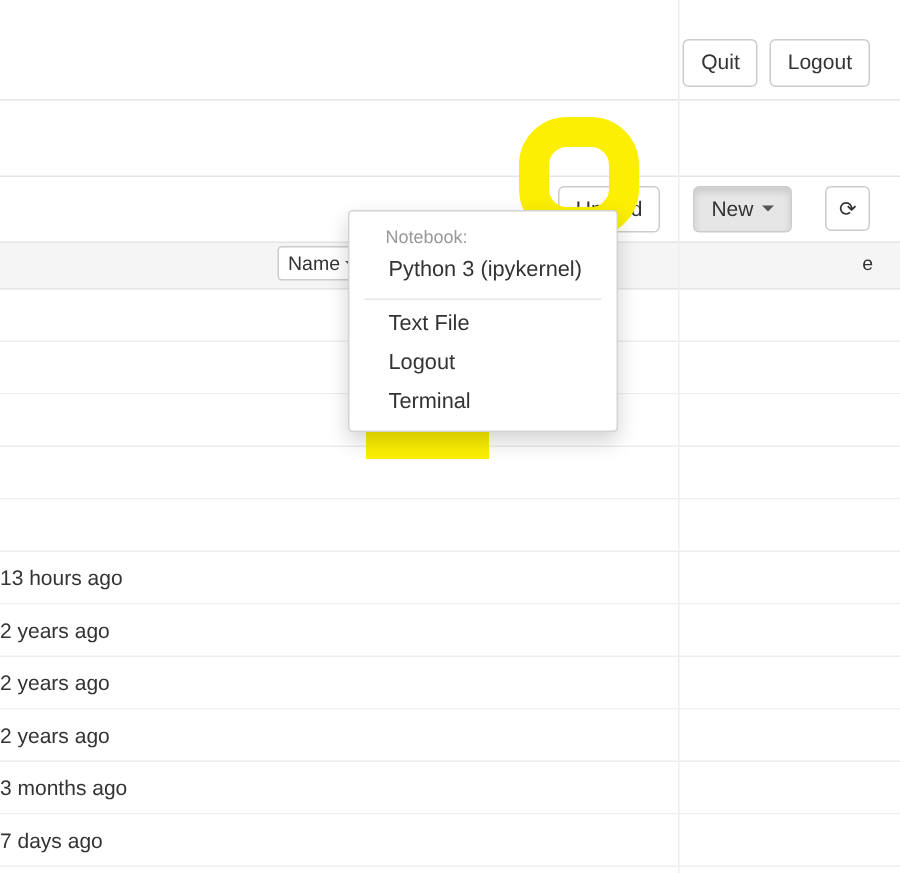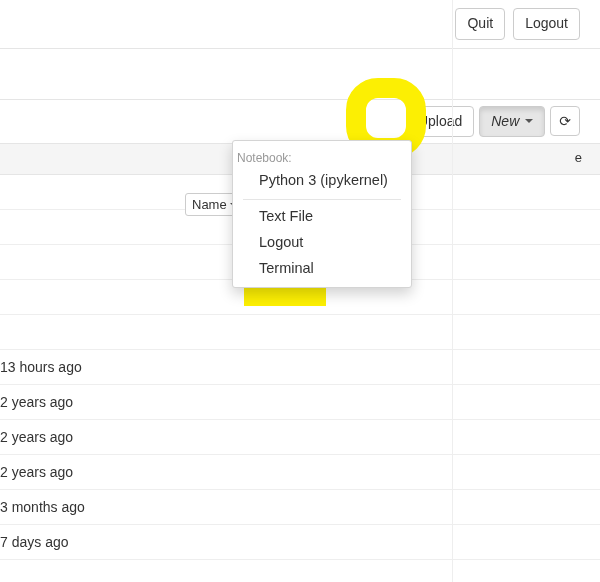--- a/index.html
+++ b/index.html
@@ -13,48 +13,48 @@
     background: #fff;
     overflow: hidden;
     position: relative;
   }
   .header-bar {
     display: flex;
     justify-content: flex-end;
     gap: 8px;
     padding: 8px 20px 8px 8px;
     border-bottom: 1px solid #e5e5e5;
+    margin-top: 18px;
   }
   .btn {
     background: #fff;
     border: 1px solid #ccc;
     border-radius: 4px;
     padding: 5px 11px;
     font-size: 14px;
     cursor: pointer;
     line-height: 1.4;
     display: inline-flex;
     align-items: center;
     gap: 4px;
     color: #333;
   }
   .btn.active {
     background: #e6e6e6;
     box-shadow: inset 0 3px 5px rgba(0,0,0,0.12);
-    font-style: italic;
   }
   .spacer-top {
     height: 50px;
     border-bottom: 1px solid #e5e5e5;
   }
   .toolbar-row {
     display: flex;
     justify-content: flex-end;
     align-items: center;
-    gap: 5px;
+    gap: 22px;
     padding: 6px 20px 6px 6px;
     position: relative;
   }
   .new-btn .caret {
     display: inline-block;
     width: 0; height: 0;
     margin-left: 2px;
     vertical-align: middle;
     border-top: 4px solid #555;
     border-right: 4px solid transparent;
@@ -84,21 +84,20 @@
     top: 2px;
     background: #fff;
     border: 1px solid #ccc;
     border-radius: 3px;
     padding: 3px 6px;
     font-size: 13px;
     display: flex;
     align-items: center;
     gap: 3px;
     cursor: pointer;
-    margin-top: 47px;
   }
   .name-dd .caret {
     width:0;height:0;border-top:4px solid #555;border-left:4px solid transparent;border-right:4px solid transparent;
   }
   .lastmod-dd {
     position: absolute;
     right: 18px;
     top: 6px;
     font-size: 13px;
     color: #333;
@@ -126,21 +125,21 @@
     background: #fff;
     border: 1px solid #d4d4d4;
     border-radius: 3px;
     box-shadow: 0 6px 14px rgba(0,0,0,0.18);
     padding: 6px 0 6px 0;
     z-index: 50;
   }
   .dropdown-menu .section-label {
     font-size: 12px;
     color: #999;
-    padding: 4px 4px 2px;
+    padding: 4px 24px 2px;
   }
   .dropdown-menu .menu-item {
     padding: 5px 14px;
     font-size: 14.5px;
     color: #333;
     cursor: pointer;
     margin-left: 12px;
   }
   .dropdown-menu .divider {
     height: 1px;

